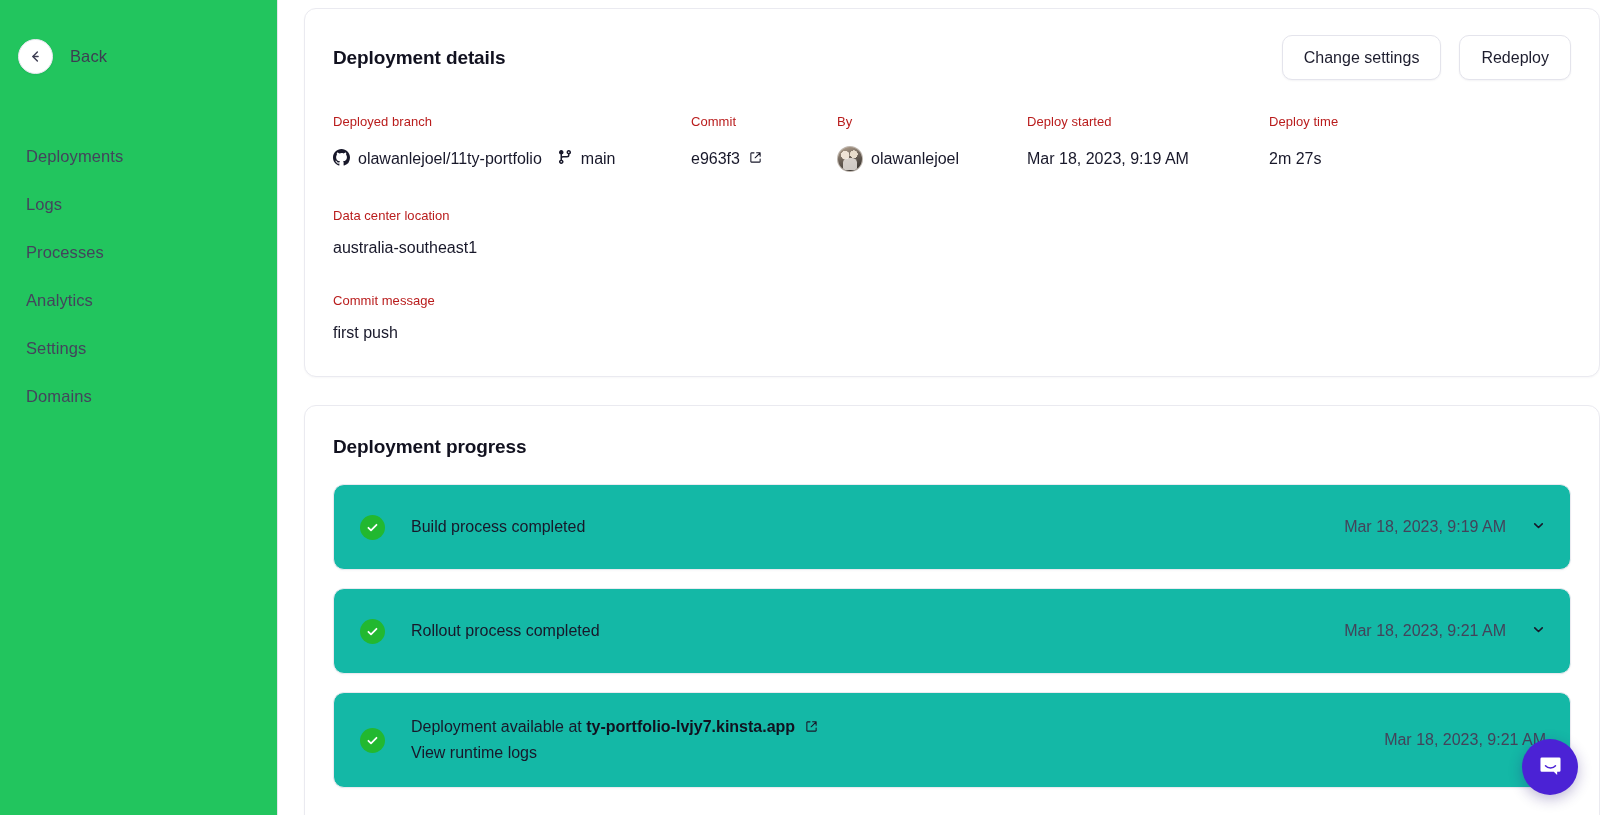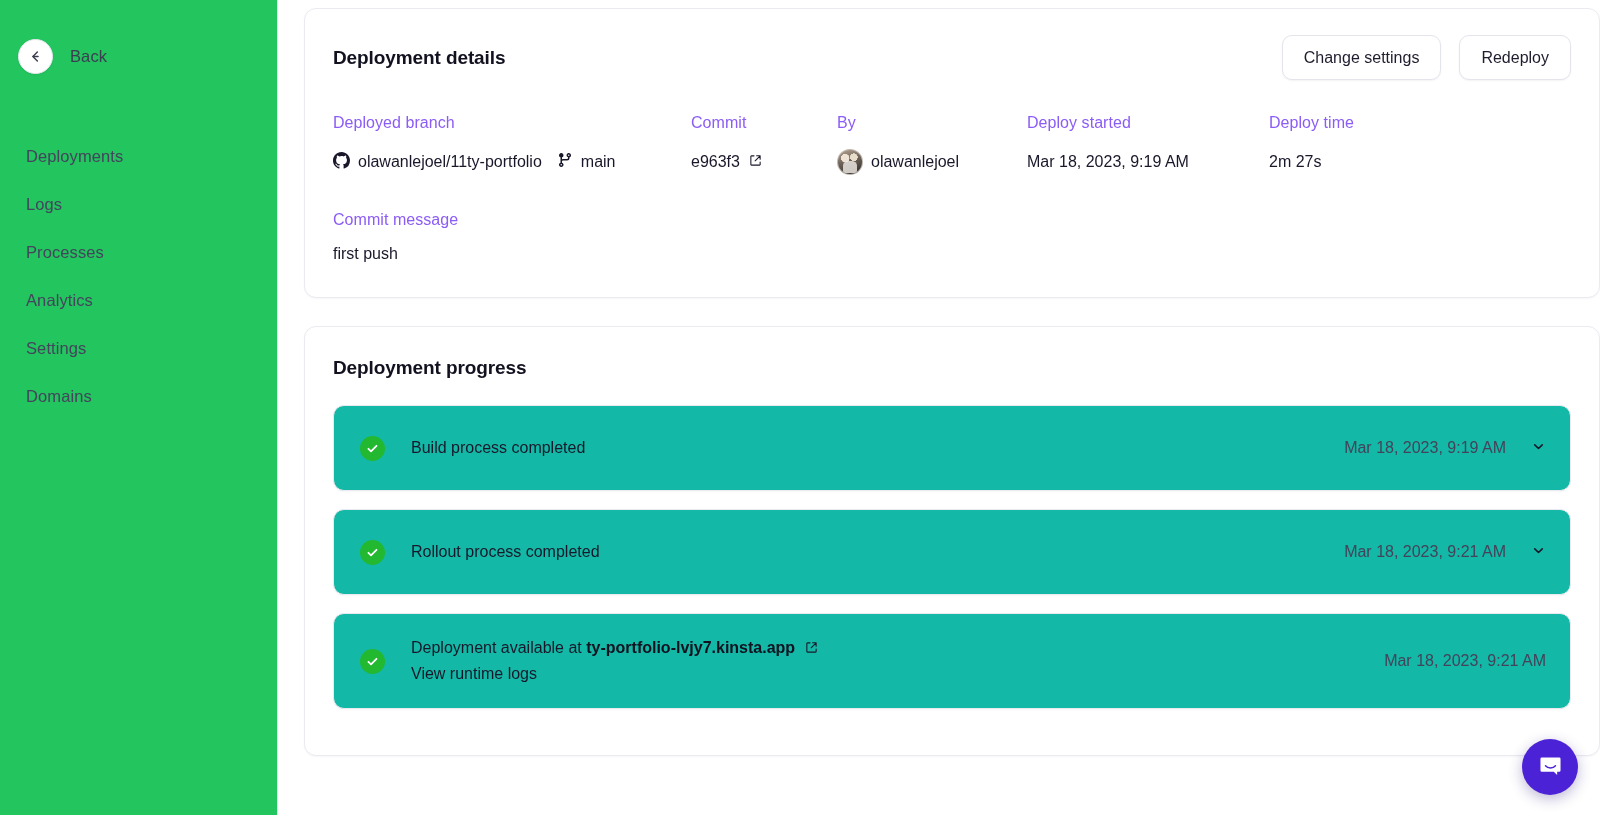--- a/index.html
+++ b/index.html
@@ -139,22 +139,22 @@
     white-space: nowrap;
   }
 
   .meta-grid {
     display: grid;
     grid-template-columns: 358px 146px 190px 242px auto;
     row-gap: 0;
   }
 
   .meta-label {
-    font-size: 16px;
-    color: #8b5cf6;
+    font-size: 13px;
+    color: #b91c1c;
     margin-bottom: 17px;
     letter-spacing: .05px;
   }
 
   .meta-value {
     font-size: 16px;
     color: #18182a;
     display: flex;
     align-items: center;
     gap: 8px;
@@ -378,20 +378,24 @@
           <div class="meta-value">
             <span class="avatar"></span>
             <span>olawanlejoel</span>
           </div>
 
           <div class="meta-value">Mar 18, 2023, 9:19 AM</div>
 
           <div class="meta-value">2m 27s</div>
         </div>
 
+        <div class="sub-block">
+          <div class="meta-label">Data center location</div>
+          <div class="sub-value">australia-southeast1</div>
+        </div>
 
         <div class="sub-block">
           <div class="meta-label">Commit message</div>
           <div class="sub-value">first push</div>
         </div>
       </section>
 
       <section class="card card-progress">
         <h2 class="progress-title">Deployment progress</h2>
 

